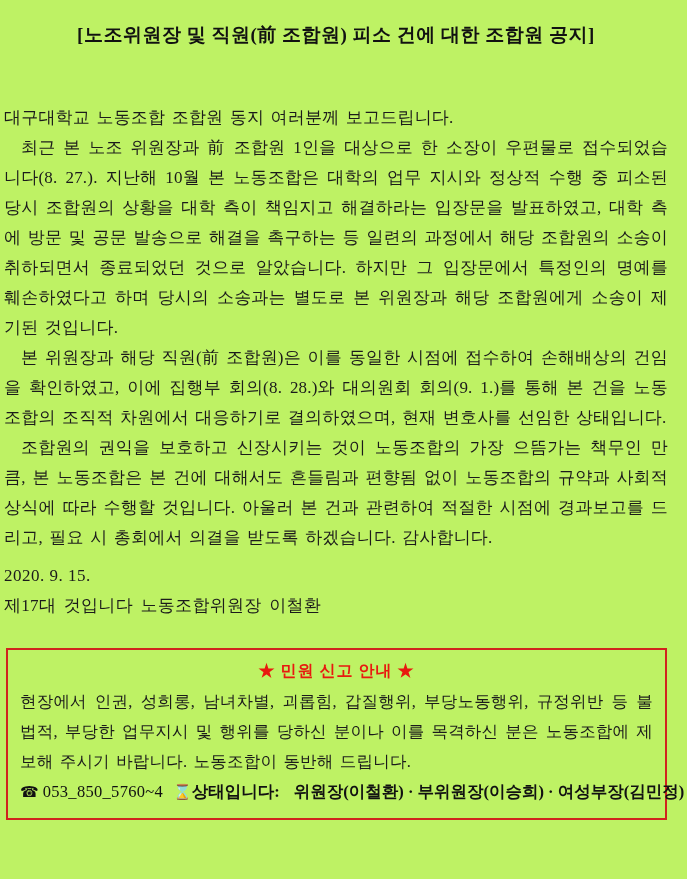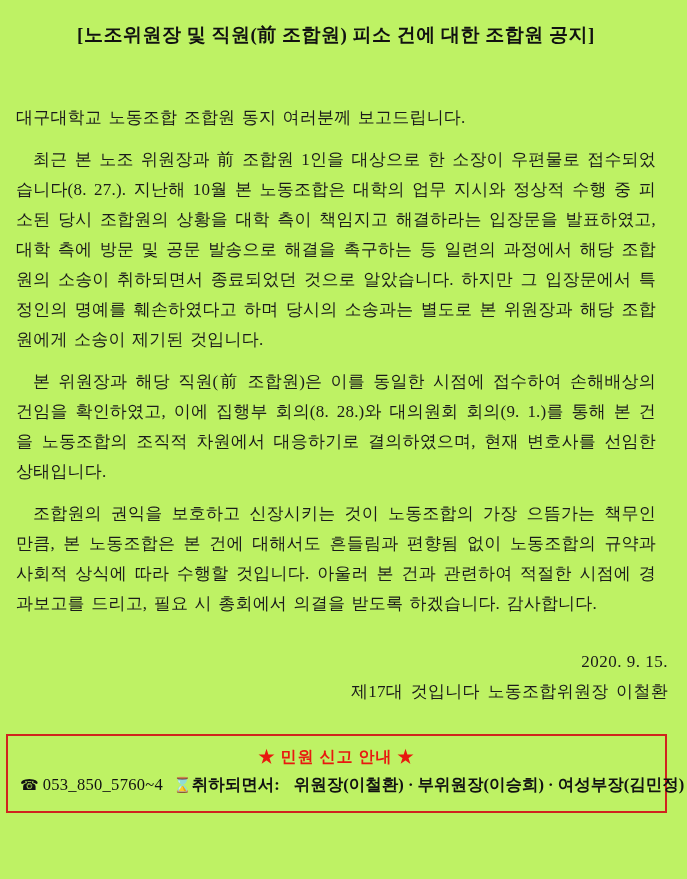--- a/index.html
+++ b/index.html
@@ -25,33 +25,33 @@
     font-weight: bold;
     text-align: center;
     letter-spacing: 0.5px;
     line-height: 26px;
     color: #111111;
   }
   .doc-body {
     margin-top: 55px;
   }
   .para {
-    margin: 12px;
+    margin: 0;
     font-size: 17px;
     line-height: 30px;
     text-align: justify;
     word-spacing: 2px;
     letter-spacing: 0.2px;
   }
   .para.indent {
     text-indent: 1em;
   }
   .sig-block {
-    margin-top: 28px;
-    text-align: right;
+    margin-top: 8px;
+    text-align: left;
   }
   .doc-date {
     margin: 0;
     font-size: 17px;
     line-height: 30px;
     letter-spacing: 0.5px;
   }
   .doc-signer {
     margin: 0;
     font-size: 17px;
@@ -124,18 +124,19 @@
     <p class="para indent">조합원의 권익을 보호하고 신장시키는 것이 노동조합의 가장 으뜸가는 책무인 만큼, 본 노동조합은 본 건에 대해서도 흔들림과 편향됨 없이 노동조합의 규약과 사회적 상식에 따라 수행할 것입니다. 아울러 본 건과 관련하여 적절한 시점에 경과보고를 드리고, 필요 시 총회에서 의결을 받도록 하겠습니다. 감사합니다.</p>
   </div>
 
   <div class="sig-block">
     <p class="doc-date">2020. 9. 15.</p>
     <p class="doc-signer">제17대 것입니다 노동조합위원장 이철환</p>
   </div>
 
   <div class="notice-box">
     <div class="box-title">★ 민원 신고 안내 ★</div>
+    <p class="box-body">현장에서 인권, 성희롱, 남녀차별, 괴롭힘, 갑질행위, 부당노동행위, 규정위반 등 불법적, 부당한 업무지시 및 행위를 당하신 분이나 이를 목격하신 분은 노동조합에 제보해 주시기 바랍니다. 노동조합이 동반해 드립니다.</p>
     <p class="box-contact">
-      <span class="glyph">☎</span><span class="phone-num">053_850_5760~4</span><span class="glyph hourglass">⌛</span><span class="bold">취하되면서:</span><span class="bold people">위원장(이철환) · 부위원장(이승희) · 여성부장(김민정)</span>
+      <span class="glyph">☎</span><span class="phone-num">053_850_5760~4</span><span class="glyph hourglass">⌛</span><span class="bold">상태입니다:</span><span class="bold people">위원장(이철환) · 부위원장(이승희) · 여성부장(김민정)</span>
     </p>
   </div>
 
 </div>
 
 </body></html>

